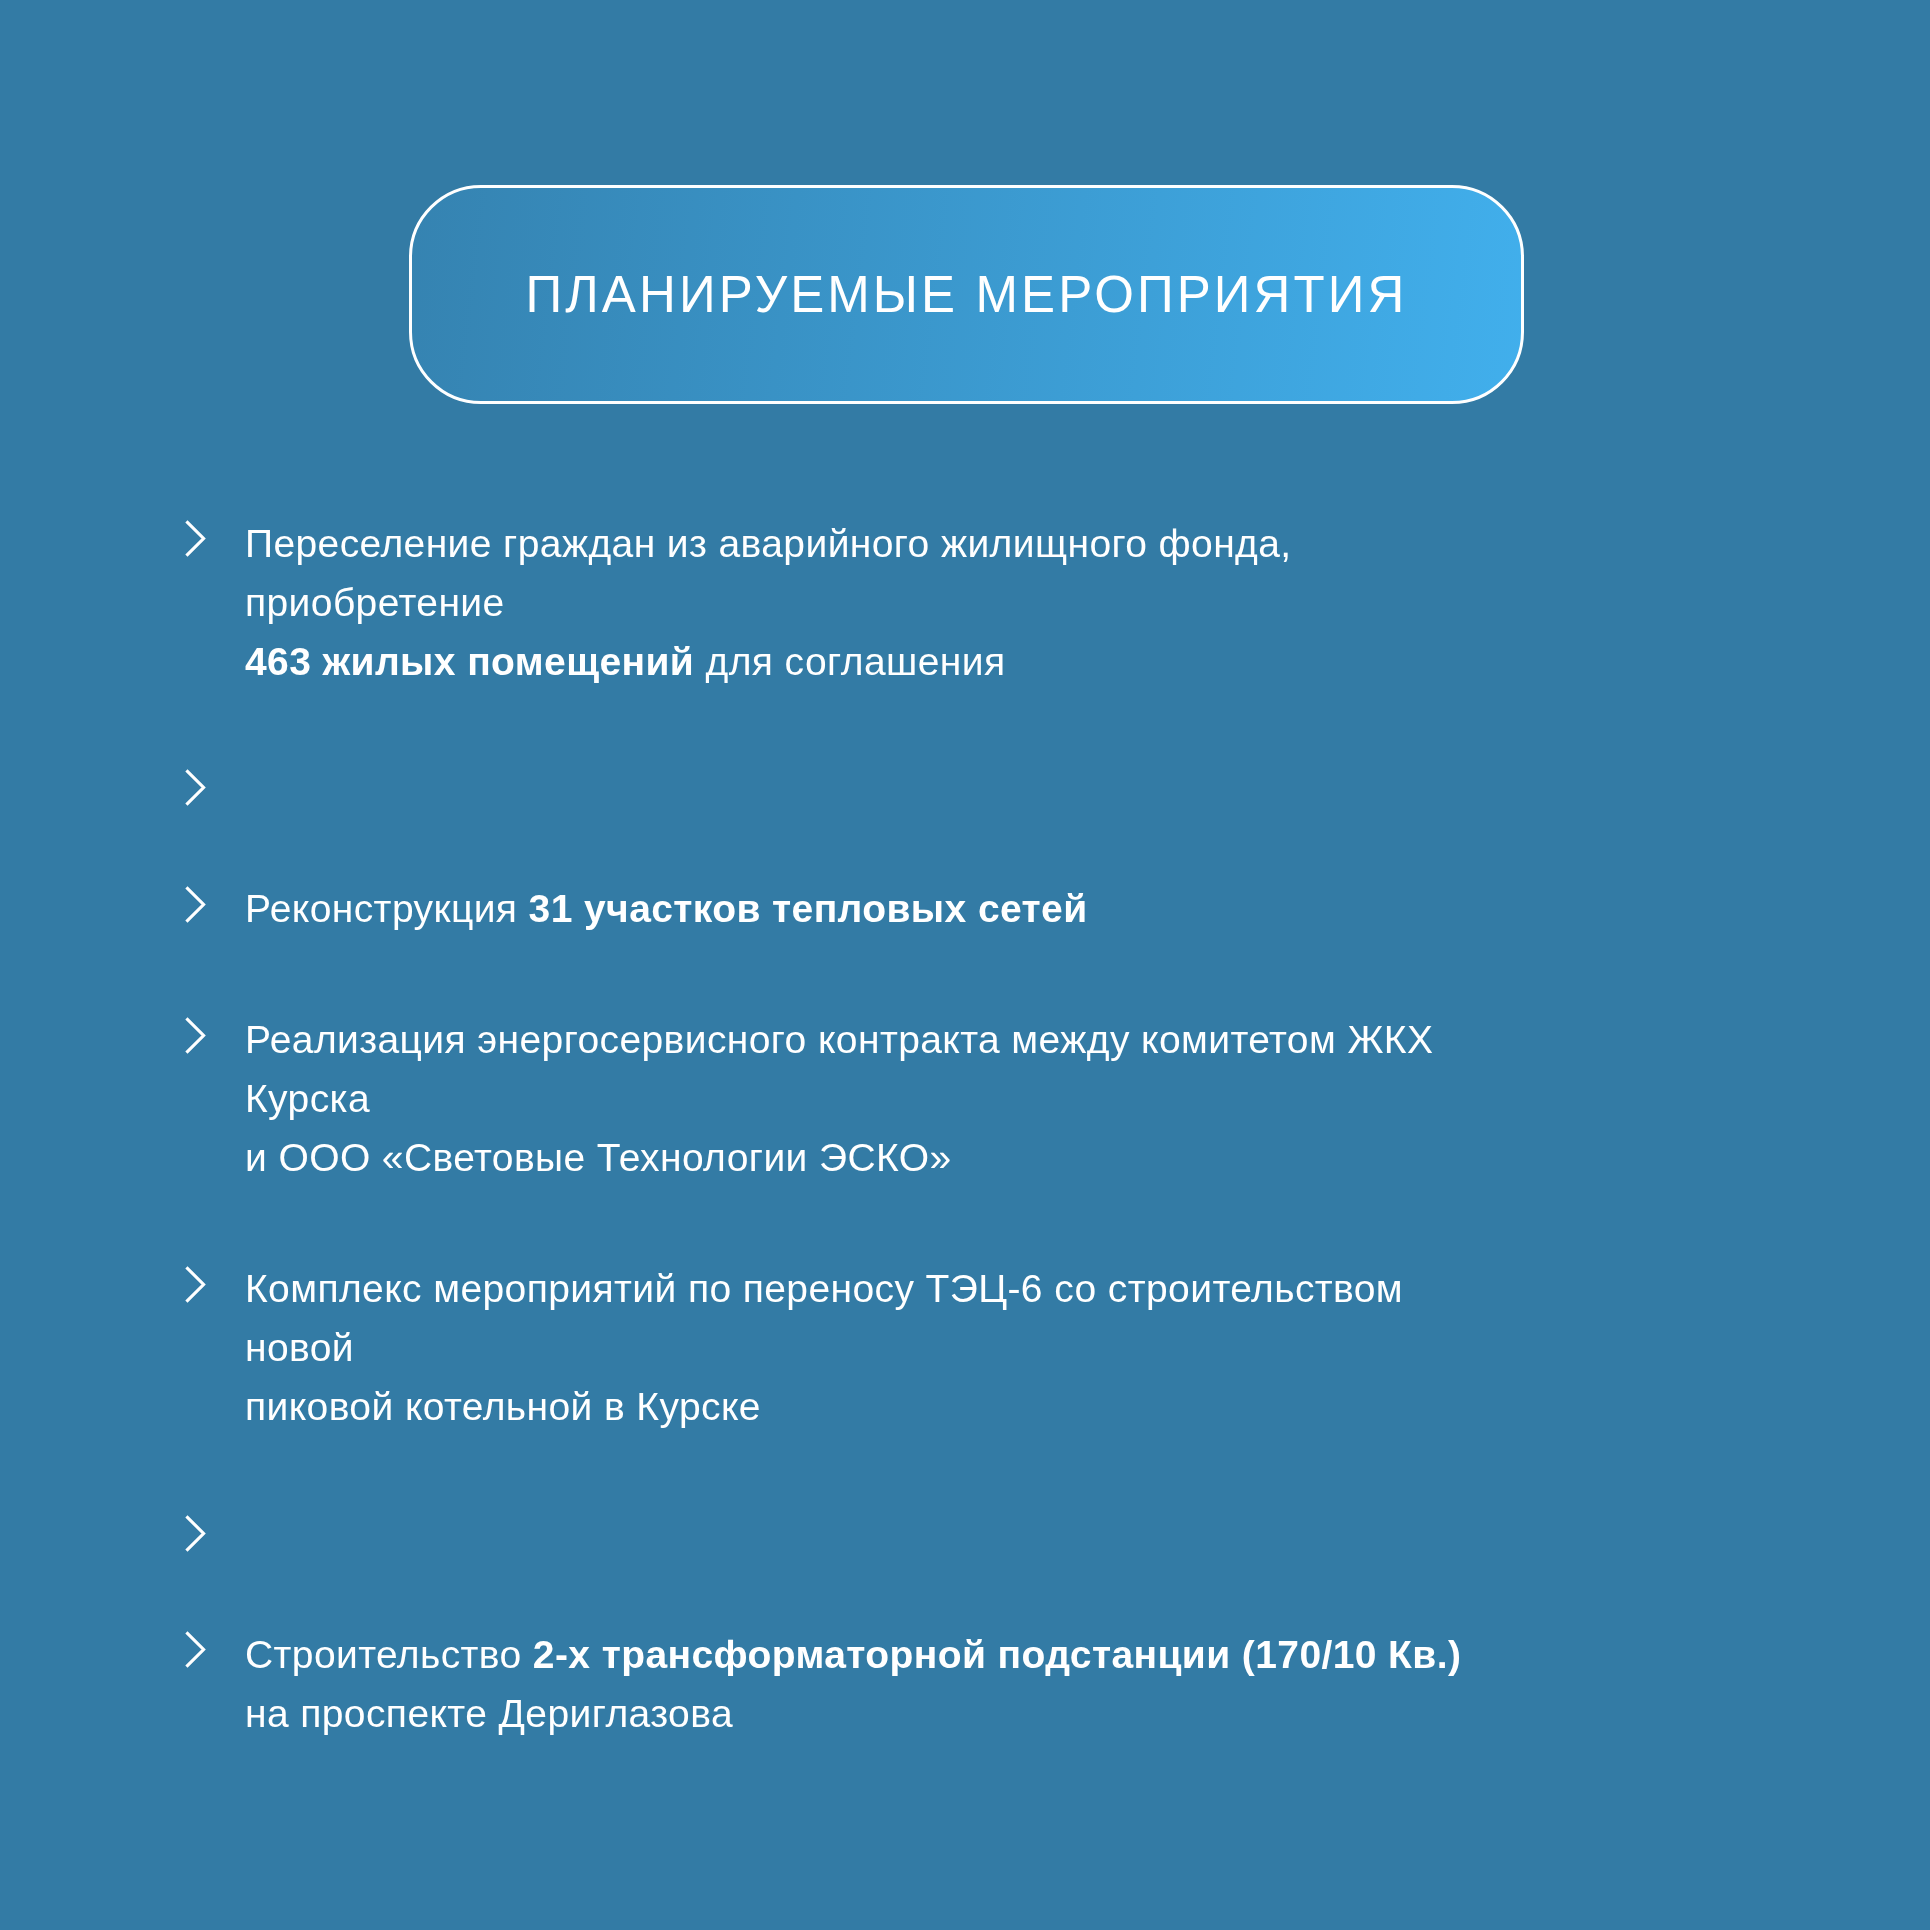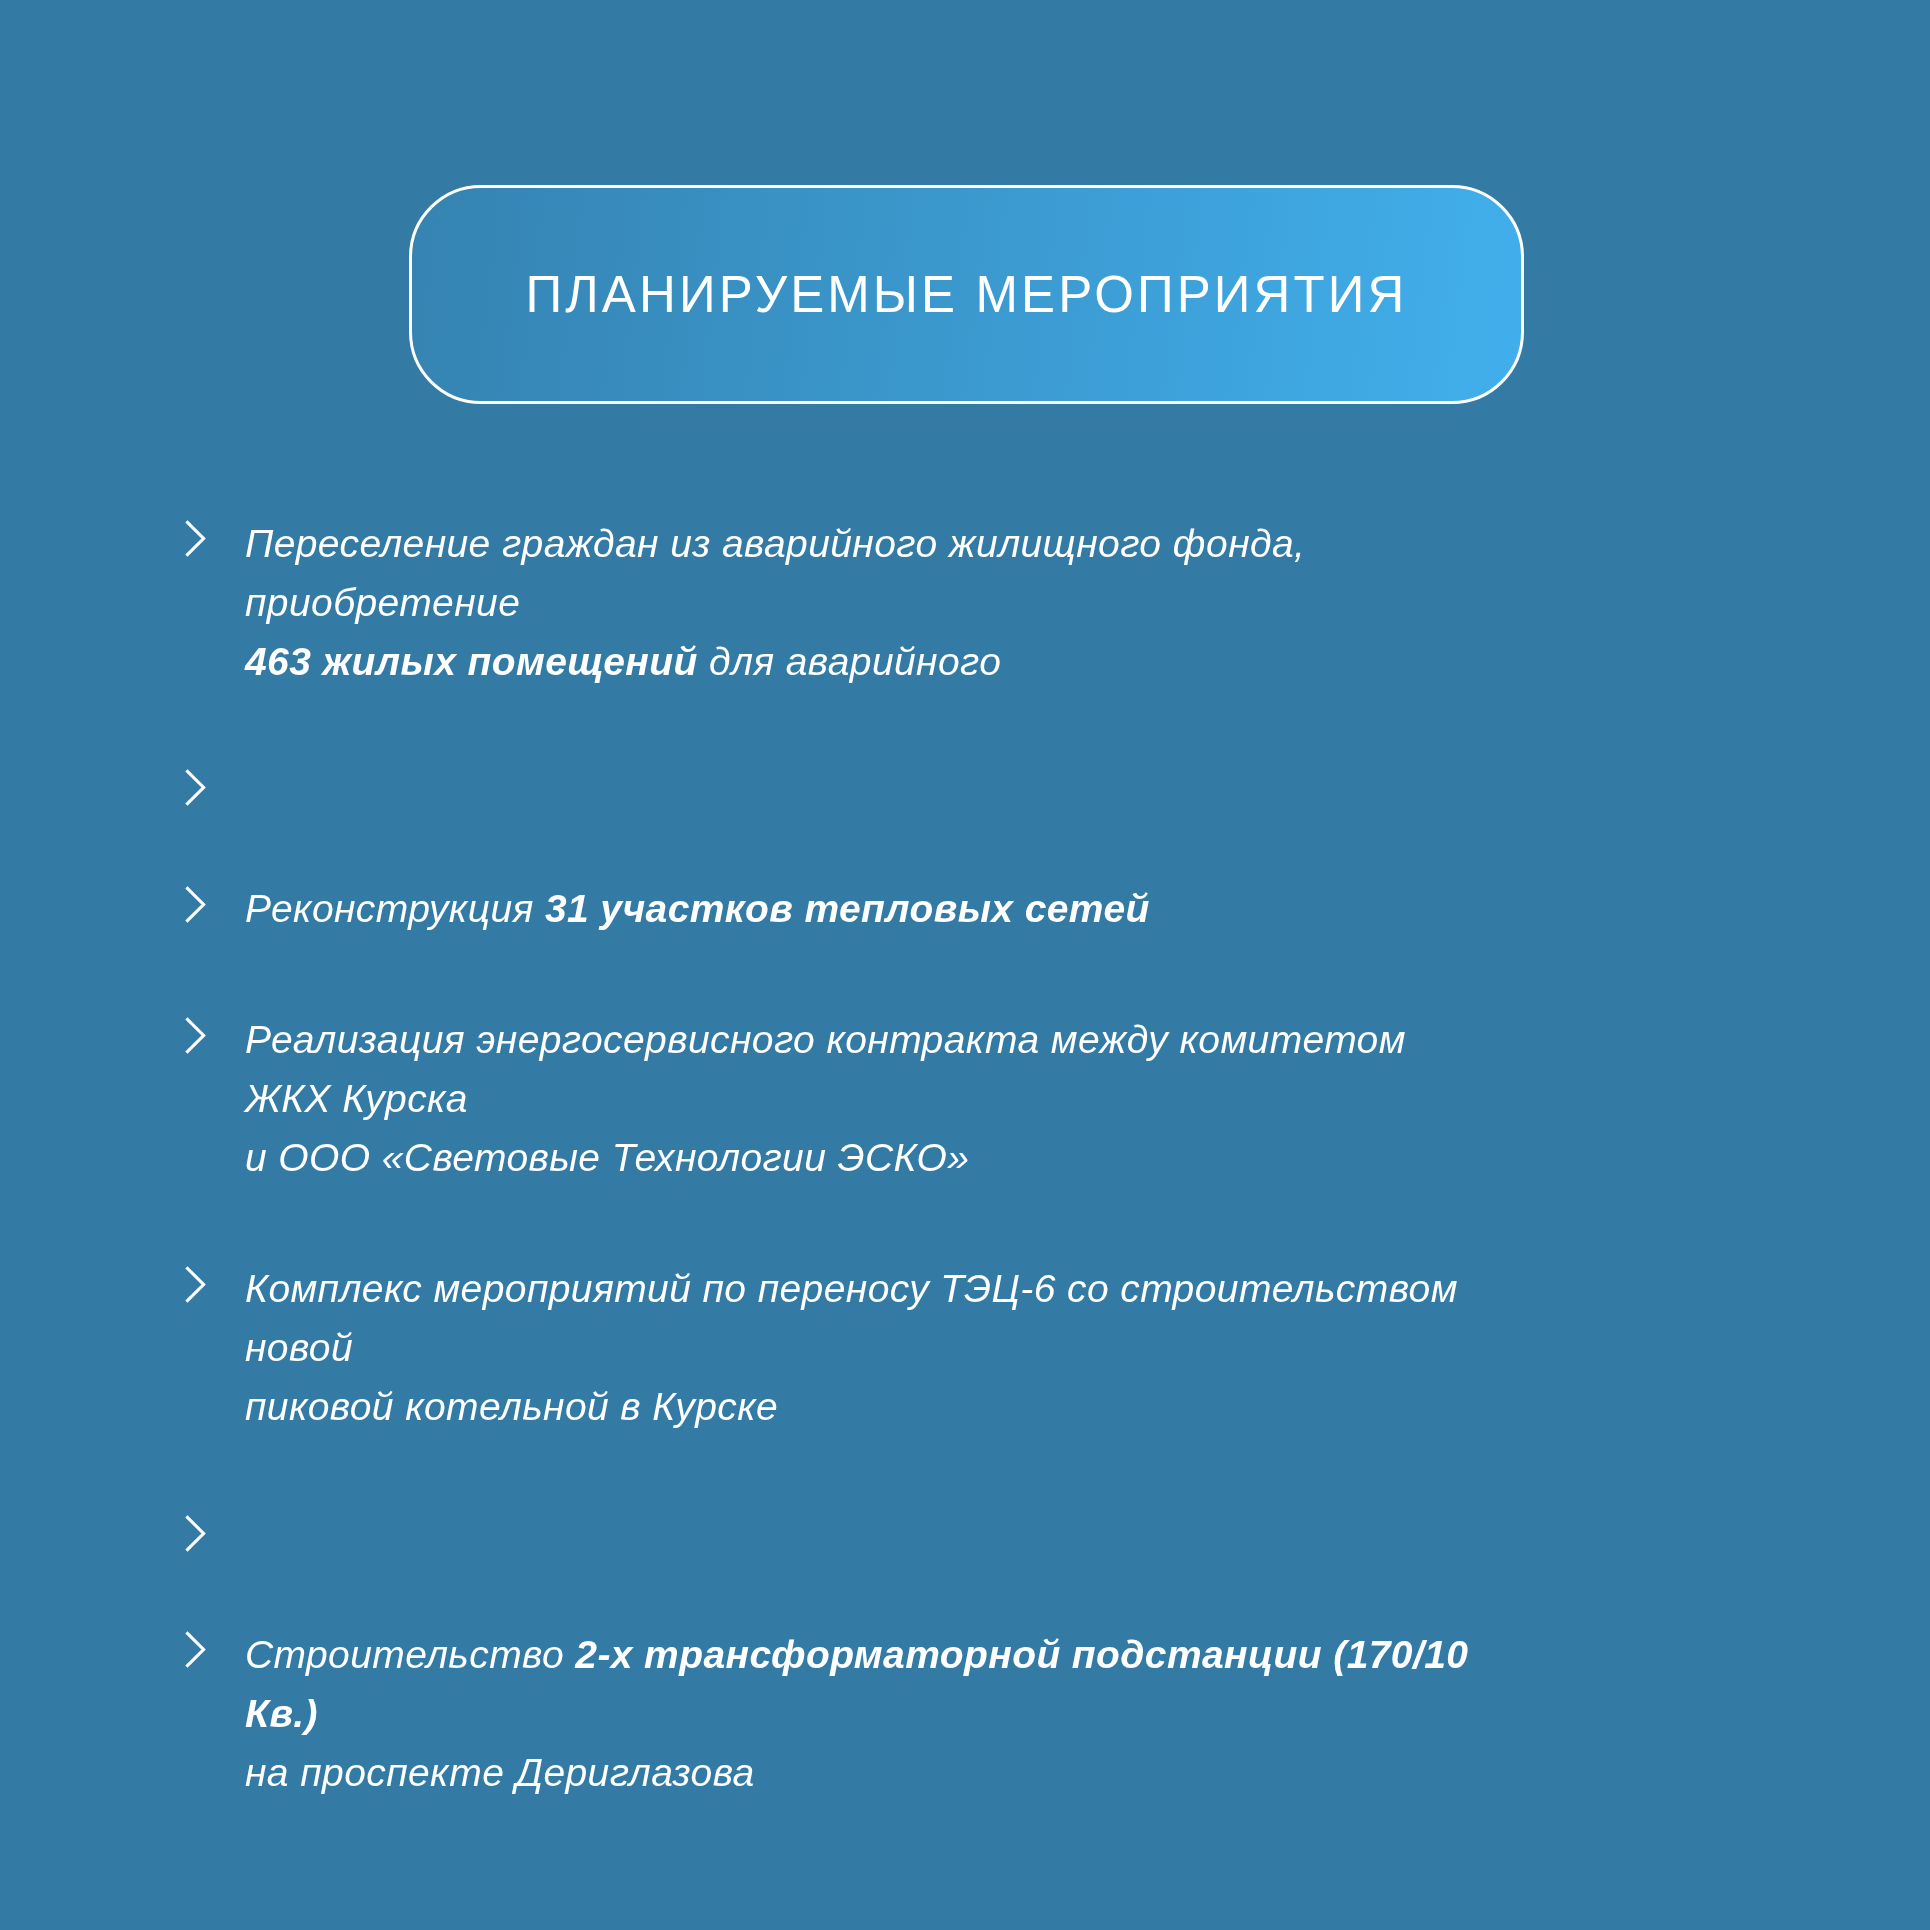--- a/index.html
+++ b/index.html
@@ -44,21 +44,20 @@
     white-space: nowrap;
   }
   .bullets {
     position: absolute;
     left: 184px;
     top: 514px;
     right: 125px;
     margin: 0;
     padding: 0;
     list-style: none;
-    font-style: italic;
   }
   .bullet {
     display: flex;
     align-items: flex-start;
     margin: 0 0 72px 0;
   }
   .chev {
     flex: 0 0 auto;
     width: 22px;
     height: 39px;
@@ -87,21 +86,21 @@
   </div>
 
   <ul class="bullets" id="bullet-list">
   <li class="bullet">
     <span class="chev">
       <svg width="22" height="39" viewBox="0 0 28 50" aria-hidden="true">
         <polyline points="3,3 25,25 3,47" fill="none" stroke="#FFFFFF" stroke-width="4" stroke-linecap="butt" stroke-linejoin="miter"></polyline>
       </svg>
     </span>
     <p class="bullet-text"><span class="run">Переселение граждан из аварийного жилищного фонда, приобретение
-</span><span class="run bold">463 жилых помещений</span><span class="run"> для аварийного</span></p>
+</span><span class="run bold">463 жилых помещений</span><span class="run"> для соглашения</span></p>
   </li>
 
   <li class="bullet">
     <span class="chev">
       <svg width="22" height="39" viewBox="0 0 28 50" aria-hidden="true">
         <polyline points="3,3 25,25 3,47" fill="none" stroke="#FFFFFF" stroke-width="4" stroke-linecap="butt" stroke-linejoin="miter"></polyline>
       </svg>
     </span>
   </li>
 

